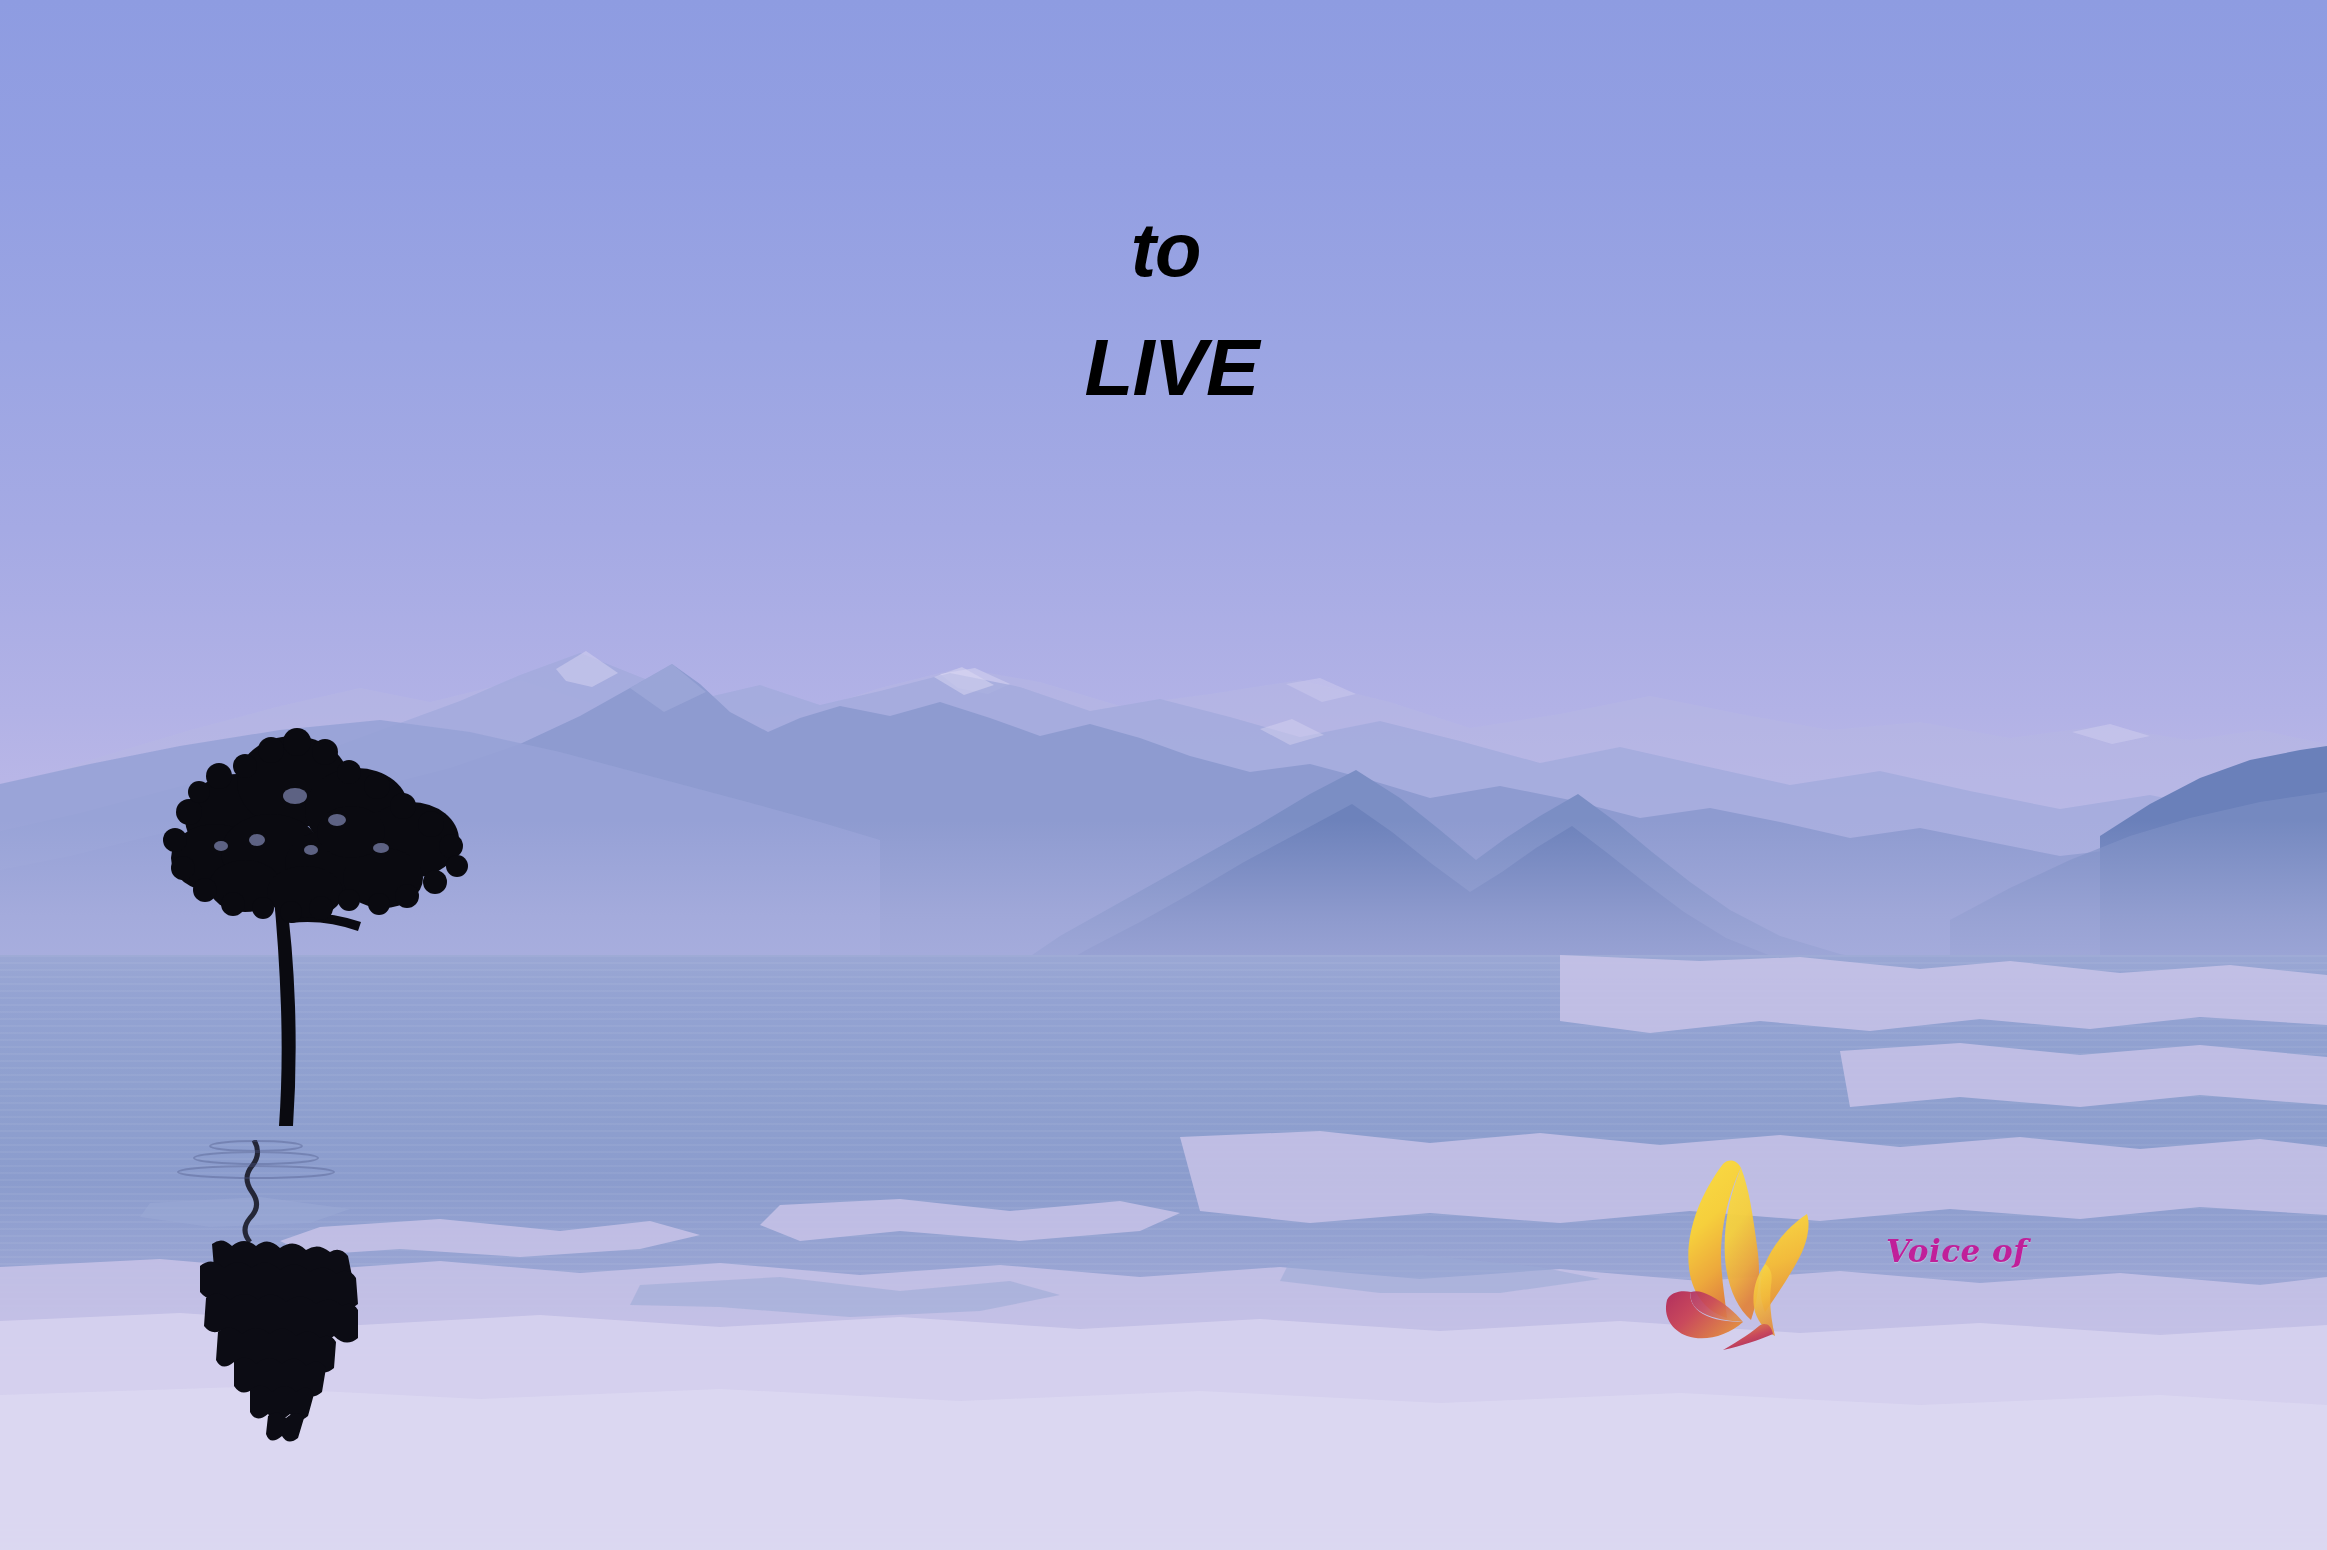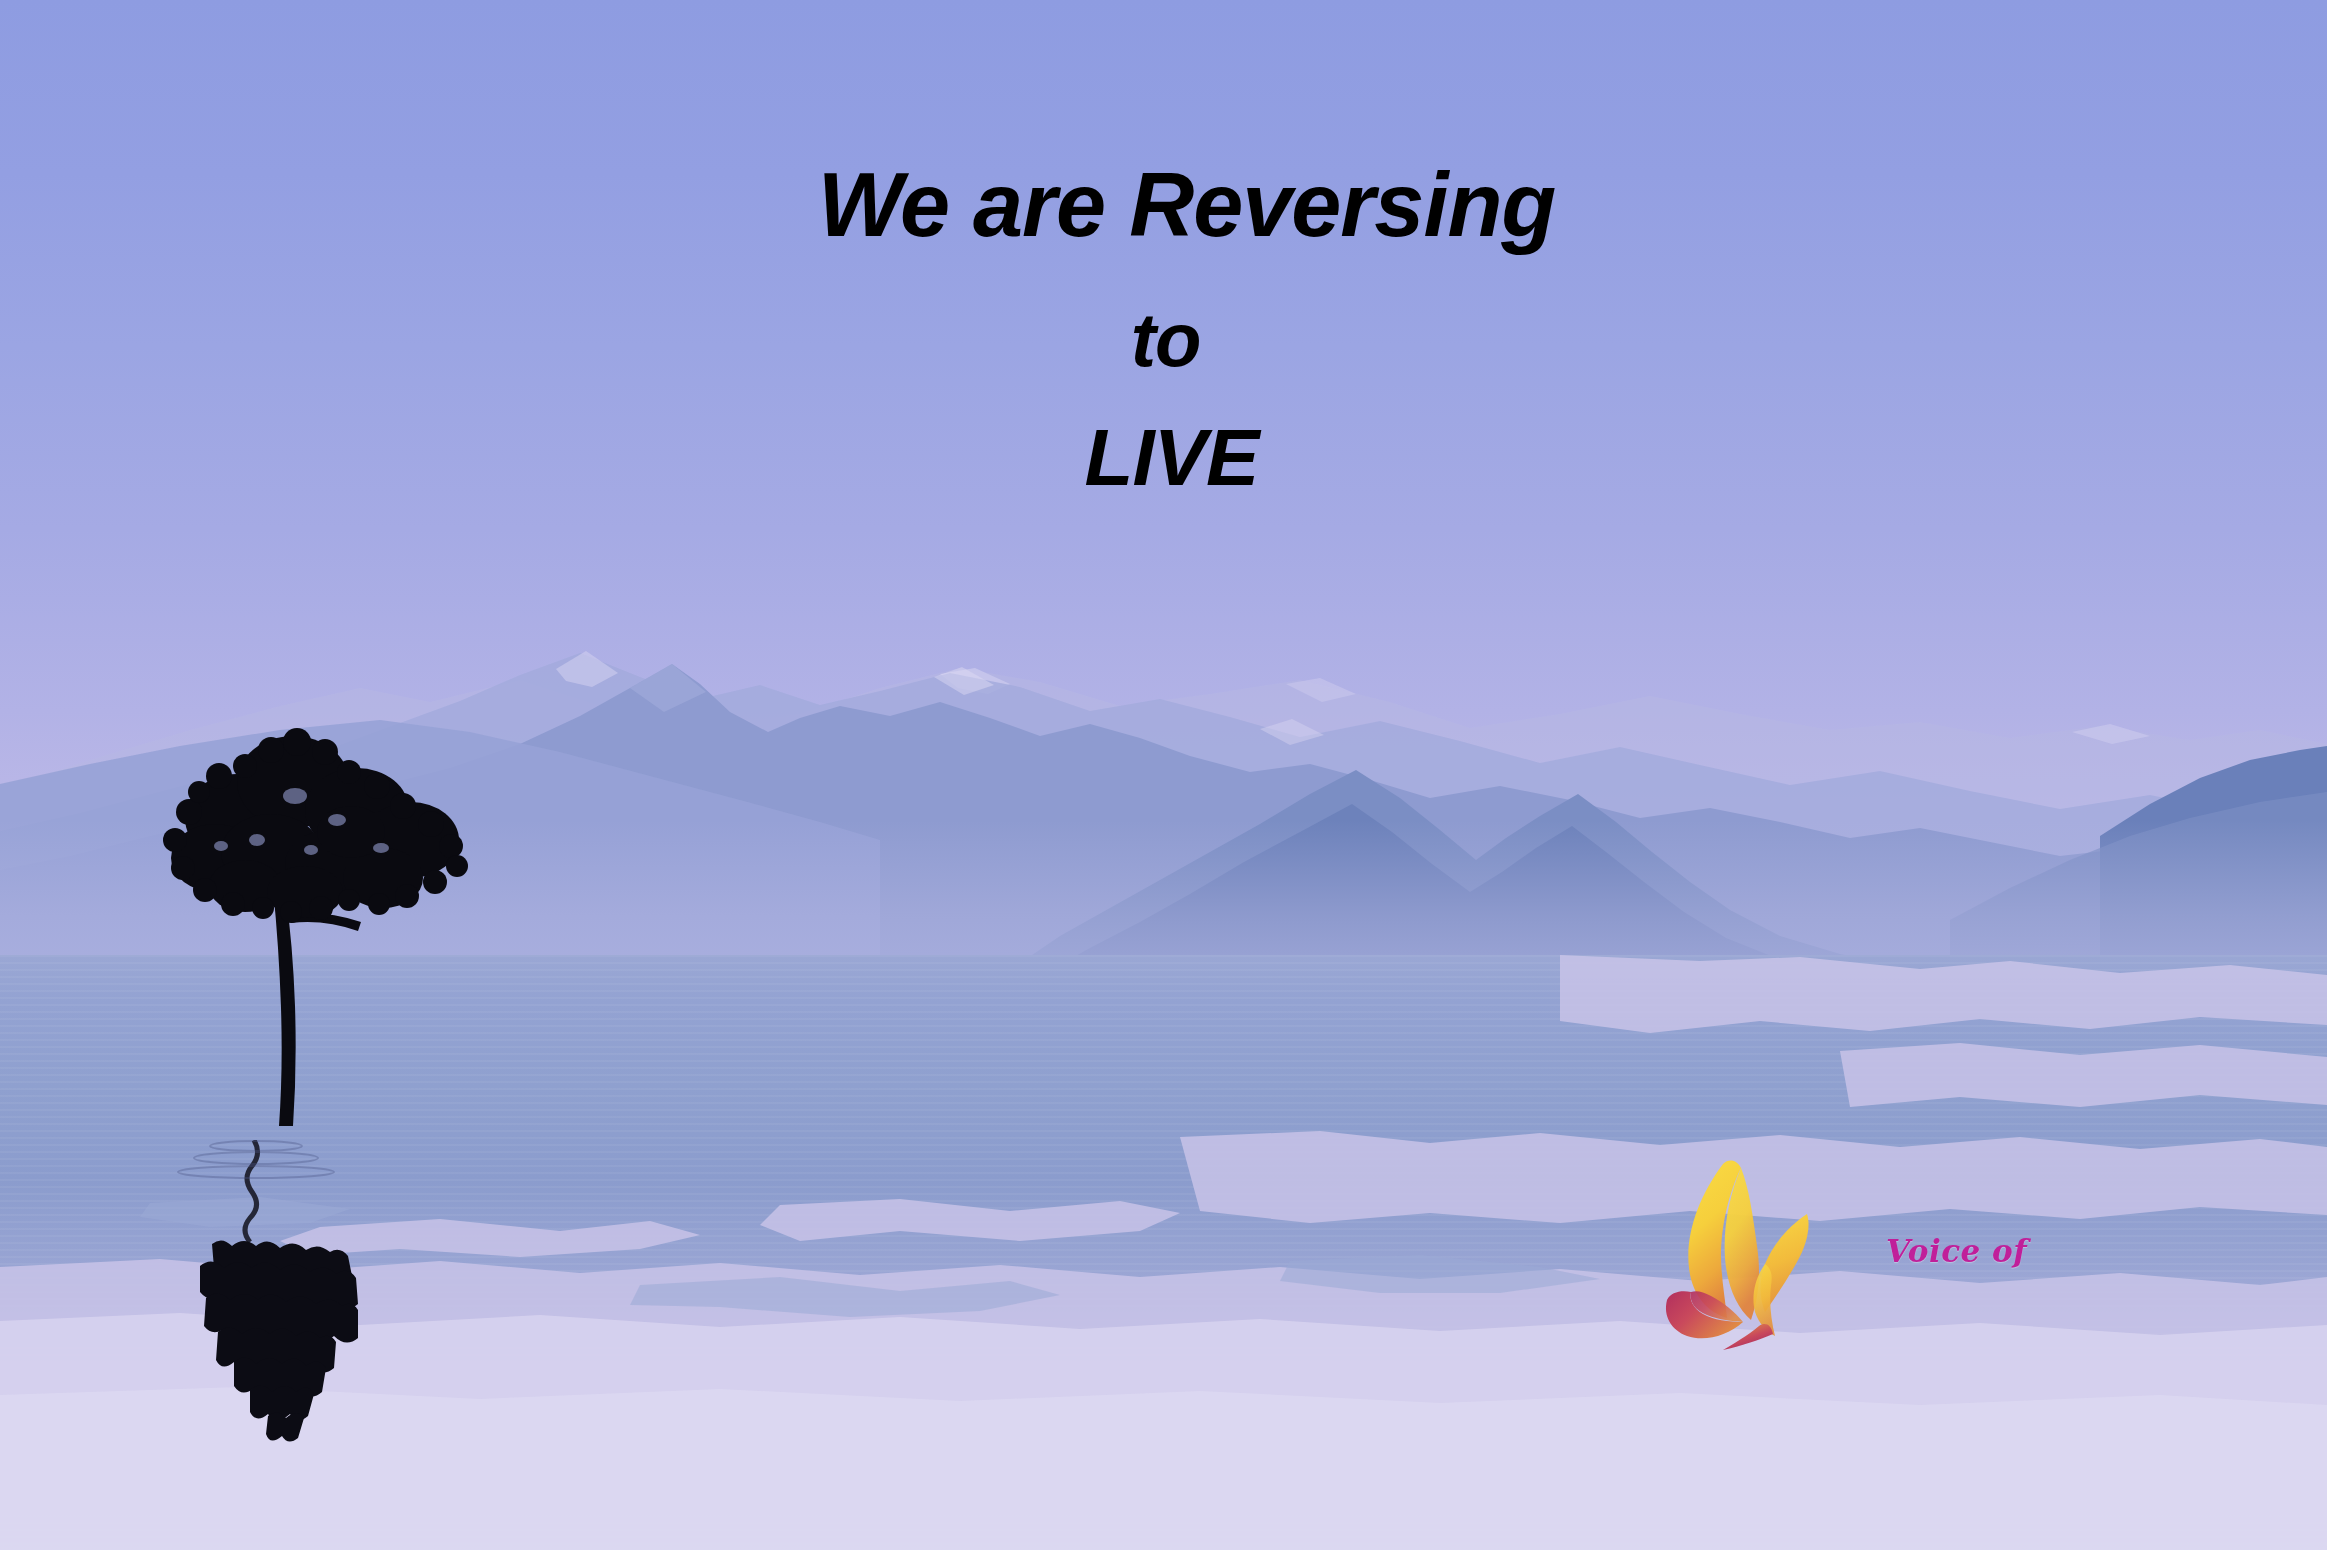--- a/index.html
+++ b/index.html
@@ -338,21 +338,20 @@
           <ellipse cx="112" cy="140" rx="8" ry="6"></ellipse>
           <ellipse cx="236" cy="148" rx="8" ry="5"></ellipse>
           <ellipse cx="76" cy="146" rx="7" ry="5"></ellipse>
           <ellipse cx="166" cy="150" rx="7" ry="5"></ellipse>
         </g>
       </g>
     </svg>
   </div>
 
   <div class="headline">
-    <span class="hl-line hl-1">We are Reversing</span>
     <span class="hl-line hl-3">to</span>
     <span class="hl-line hl-4">LIVE</span>
   </div>
 
   <div class="logo">
     <div class="logo-mark">
       <svg viewBox="0 0 185 200" preserveAspectRatio="xMidYMid meet">
         <defs>
           <linearGradient id="wingTop" x1="0" y1="0" x2="0.3" y2="1">
             <stop offset="0%" stop-color="#f9dc45"></stop>

